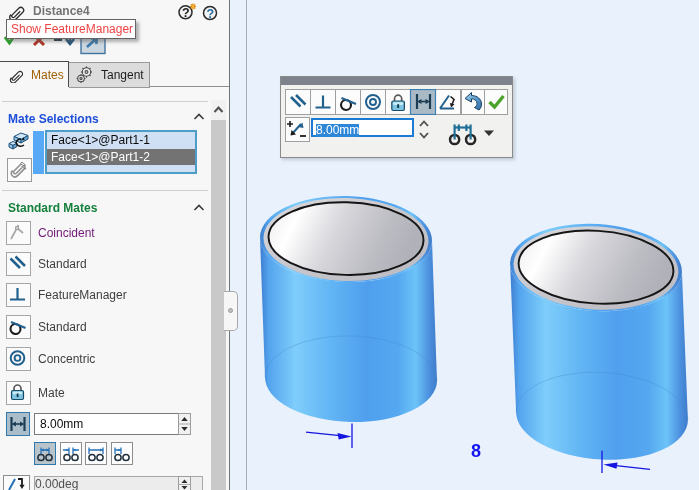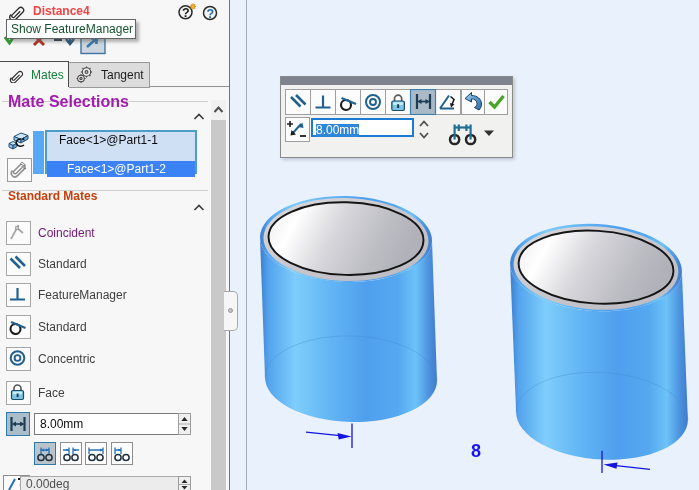--- a/index.html
+++ b/index.html
@@ -70,21 +70,21 @@
   <text x="471" y="457" font-size="18" font-weight="bold" font-family="Liberation Sans" fill="#1414f0">8</text>
 </svg>
 
 <div class="abs" style="left:246px;top:0;width:1px;height:490px;background:#a9aeb6"></div>
 
 <div class="abs" style="left:0;top:0;width:229px;height:490px;background:#f7f7f7;border-right:1px solid #70757c">
 
   <svg class="abs" style="left:7px;top:2px" width="18" height="18" viewBox="0 0 18 18">
     <path d="M4,12.5 c-1.6,1.6 -1.6,3.6 -0.2,5 c1.4,1.4 3.4,1.4 5,-0.2 l7,-7 c1.1,-1.1 1.1,-2.9 0,-4 c-1.1,-1.1 -2.9,-1.1 -4,0 l-6.6,6.6 c-0.6,0.6 -0.6,1.6 0,2.2 c0.6,0.6 1.6,0.6 2.2,0 l5.8,-5.8" fill="none" stroke="#2b2b2b" stroke-width="1.3"></path>
   </svg>
-  <div class="abs" style="left:33px;top:4px;font-size:12px;font-weight:bold;color:#ef4444">Distance4</div>
+  <div class="abs" style="left:33px;top:4px;font-size:12px;font-weight:bold;color:#737373">Distance4</div>
   <svg class="abs" style="left:177px;top:3px" width="20" height="18" viewBox="0 0 20 18">
     <circle cx="8.5" cy="9.3" r="6.5" fill="#f2f2f2" stroke="#2b2b2b" stroke-width="1.5"></circle>
     <text x="5" y="14" font-size="12.5" font-weight="bold" fill="#1a1a1a" font-family="Liberation Sans">?</text>
     <g stroke="#d98a00" stroke-width="1.3">
       <path d="M16,0.5 L16,6.5"></path>
         <path d="M13,3.5 L19,3.5"></path>
         <path d="M13.9,1.4 L18.1,5.6"></path>
         <path d="M13.9,5.6 L18.1,1.4"></path>
     </g>
     <circle cx="16" cy="3.5" r="1.3" fill="#f6b73c" stroke="none"></circle>
@@ -102,21 +102,21 @@
     <path d="M70,4 L70,12 M66,9 L70,14 L74,9" fill="none" stroke="#26567e" stroke-width="2.6"></path>
     <path d="M87,17 L97,8 M97,8 L91,8.5 M97,8 L96.2,14" fill="none" stroke="#3a7ab0" stroke-width="2.6"></path>
   </svg>
 
   <div class="abs" style="left:69px;top:86px;width:160px;height:1px;background:#8f8f8f"></div>
   <div class="abs" style="left:0;top:61px;width:68px;height:25px;background:#f7f7f7;border-top:1px solid #4a4a4a;border-right:1px solid #4a4a4a"></div>
   <div class="abs" style="left:69px;top:62px;width:80px;height:24px;background:#dcdcdc;border:1px solid #999;border-left:none"></div>
   <svg class="abs" style="left:8px;top:66px" width="16" height="17" viewBox="0 0 17 17">
     <path d="M3.6,11.8 c-1.5,1.5 -1.5,3.4 -0.2,4.7 c1.3,1.3 3.2,1.3 4.7,-0.2 l6.6,-6.6 c1,-1 1,-2.7 0,-3.7 c-1,-1 -2.7,-1 -3.7,0 l-6.2,6.2 c-0.55,0.55 -0.55,1.5 0,2.05 c0.55,0.55 1.5,0.55 2.05,0 l5.4,-5.4" fill="none" stroke="#2b2b2b" stroke-width="1.2"></path>
   </svg>
-  <div class="abs" style="left:31px;top:68px;font-size:12px;color:#15803d">Mates</div>
+  <div class="abs" style="left:31px;top:68px;font-size:12px;color:#a16207">Mates</div>
   <svg class="abs" style="left:75px;top:65px" width="20" height="20" viewBox="0 0 20 20">
     <g stroke="#4c4c4c" stroke-width="1.1" fill="#e8e8e8">
       <circle cx="11.5" cy="7" r="4.2"></circle>
       <circle cx="11.5" cy="7" r="1.4" fill="#dcdcdc"></circle>
       <g>
         <path d="M11.5,1.4 L11.5,3"></path>
           <path d="M11.5,11 L11.5,12.6"></path>
           <path d="M5.9,7 L7.5,7"></path>
           <path d="M15.5,7 L17.1,7"></path>
         <path d="M7.5,3 L8.6,4.1"></path>
@@ -131,21 +131,21 @@
           <path d="M6,16.8 L6,18"></path>
           <path d="M1.5,13.5 L2.7,13.5"></path>
           <path d="M9.3,13.5 L10.5,13.5"></path>
       </g>
     </g>
   </svg>
   <div class="abs" style="left:101px;top:68px;font-size:12px;color:#1c1c1c">Tangent</div>
 
   <div class="abs" style="left:2px;top:101px;width:206px;height:1px;background:#cfcfcf"></div>
 
-  <div class="abs" style="left:8px;top:93px;font-size:16px;font-weight:bold;color:#a21caf">Mate Selections</div>
+  <div class="abs" style="left:8px;top:112px;font-size:12px;font-weight:bold;color:#1d4ed8">Mate Selections</div>
   <svg class="abs" style="left:193px;top:112px" width="12" height="9" viewBox="0 0 12 9">
     <path d="M1.5,7 L6,2.5 L10.5,7" fill="none" stroke="#3b3b3b" stroke-width="1.6"></path>
   </svg>
 
   <svg class="abs" style="left:8px;top:131px" width="21" height="20" viewBox="0 0 21 20">
     <path d="M6,5.5 L13,2 L20,4.5 L13,8.5 Z" fill="#cfe6f6" stroke="#1d4f78" stroke-width="1"></path>
     <path d="M6,5.5 L6,9 L13,12 L13,8.5 Z" fill="#9cc8e8" stroke="#1d4f78" stroke-width="1"></path>
     <path d="M13,8.5 L13,12 L20,8 L20,4.5 Z" fill="#6fa8d0" stroke="#1d4f78" stroke-width="1"></path>
     <path d="M1,12.5 L5,10.5 L9,12 L5,14.5 Z" fill="#cfe6f6" stroke="#1d4f78" stroke-width="1"></path>
     <path d="M1,12.5 L1,16 L5,18 L5,14.5 Z" fill="#9cc8e8" stroke="#1d4f78" stroke-width="1"></path>
@@ -156,27 +156,27 @@
 
   <div class="abs" style="left:7px;top:158px;width:23px;height:22px;background:#fbfbfb;border:1px solid #9a9a9a"></div>
   <svg class="abs" style="left:9px;top:160px" width="19" height="18" viewBox="0 0 19 18">
     <path d="M3.5,10.5 c-1.7,1.7 -1.7,3.8 -0.2,5.3 c1.5,1.5 3.6,1.5 5.3,-0.2 l6.5,-6.5 c1.1,-1.1 1.1,-3 0,-4.1 c-1.1,-1.1 -3,-1.1 -4.1,0 l-6,6 c-0.6,0.6 -0.6,1.7 0,2.3 c0.6,0.6 1.7,0.6 2.3,0 l5.5,-5.5" fill="none" stroke="#8f8f8f" stroke-width="1.6"></path>
     <polygon points="13,2 16.5,5 14.5,5.6 17,9 12.5,6.8 14.6,5.8 11.5,3.5" fill="#f2f2f2" stroke="#6e6e6e" stroke-width="0.8"></polygon>
   </svg>
 
   <div class="abs" style="left:33px;top:131px;width:11px;height:43px;background:#57a9f8"></div>
 
   <div class="abs" style="left:45px;top:130px;width:152px;height:44px;background:#cfe0f5;border:2px solid #4e9dc8;box-sizing:border-box">
-    <div style="height:29px;font-size:12px;color:#0c0c0c;padding-left:12px;line-height:17px;white-space:nowrap">Face&lt;1&gt;@Part1-1</div>
-    <div style="height:16px;font-size:12px;color:#ffffff;background:#3b82f6;padding-left:20px;line-height:16px;white-space:nowrap">Face&lt;1&gt;@Part1-2</div>
+    <div style="height:17px;font-size:12px;color:#0c0c0c;padding-left:4px;line-height:17px;white-space:nowrap">Face&lt;1&gt;@Part1-1</div>
+    <div style="height:16px;font-size:12px;color:#ffffff;background:#737373;padding-left:4px;line-height:16px;white-space:nowrap">Face&lt;1&gt;@Part1-2</div>
   </div>
 
   <div class="abs" style="left:2px;top:190px;width:206px;height:1px;background:#cfcfcf"></div>
 
-  <div class="abs" style="left:8px;top:189px;font-size:12px;font-weight:bold;color:#c2410c">Standard Mates</div>
+  <div class="abs" style="left:8px;top:201px;font-size:12px;font-weight:bold;color:#15803d">Standard Mates</div>
   <svg class="abs" style="left:193px;top:203px" width="12" height="9" viewBox="0 0 12 9">
     <path d="M1.5,7 L6,2.5 L10.5,7" fill="none" stroke="#3b3b3b" stroke-width="1.6"></path>
   </svg>
 
   <div class="abs" style="left:6px;top:221px;width:23px;height:22px;background:#fbfbfb;border:1px solid #a6a6a6"></div>
   <svg class="abs" style="left:8px;top:223px" width="19" height="18" viewBox="0 0 19 18">
     <path d="M3,16 L9,5 M9,5 L15,10 M9,5 L10.5,2" fill="none" stroke="#a9a9a9" stroke-width="1.8"></path>
     <rect x="7.6" y="3.6" width="3" height="3" fill="#c9c9c9" stroke="#9a9a9a" stroke-width="0.8"></rect>
   </svg>
   <div class="abs lbl" style="left:38px;top:226px;color:#701a75">Coincident</div>
@@ -207,21 +207,21 @@
   </svg>
   <div class="abs lbl" style="left:38px;top:352px">Concentric</div>
 
   <div class="abs" style="left:6px;top:381px;width:23px;height:22px;background:#fbfbfb;border:1px solid #a6a6a6"></div>
   <svg class="abs" style="left:8px;top:382px" width="19" height="19" viewBox="0 0 19 19">
     <path d="M6,8.5 L6,6.5 a3.5,3.5 0 0 1 7,0 L13,8.5" fill="none" stroke="#5a5a5a" stroke-width="1.7"></path>
     <rect x="3.5" y="8.5" width="12" height="9" rx="1.5" fill="#7fc4e0" stroke="#174a66" stroke-width="1.2"></rect>
     <rect x="4.7" y="9.7" width="9.6" height="2.6" rx="1.2" fill="#c8ecf6" stroke="none"></rect>
     <rect x="8.7" y="11.5" width="1.8" height="3.6" fill="#123a50"></rect>
   </svg>
-  <div class="abs lbl" style="left:38px;top:386px">Face</div>
+  <div class="abs lbl" style="left:38px;top:386px">Mate</div>
 
   <div class="abs" style="left:6px;top:412px;width:24px;height:24px;background:#abbdc9;border:1px solid #2e79ae;box-sizing:border-box"></div>
   <svg class="abs" style="left:9px;top:415px" width="18" height="18" viewBox="0 0 18 18">
     <path d="M2.5,2 L2.5,16 M15.5,2 L15.5,16" fill="none" stroke="#1d3c55" stroke-width="2.2"></path>
     <path d="M4.5,9 L13.5,9" fill="none" stroke="#1d3c55" stroke-width="1.6"></path>
     <polygon points="2.5,9 7,6.6 7,11.4" fill="#1d3c55"></polygon>
     <polygon points="15.5,9 11,6.6 11,11.4" fill="#1d3c55"></polygon>
   </svg>
   <div class="abs" style="left:34px;top:413px;width:145px;height:22px;background:#ffffff;border:1px solid #7a7a7a;box-sizing:border-box;font-size:12px;color:#0c0c0c;line-height:20px;padding-left:5px">8.00mm</div>
   <div class="abs" style="left:178px;top:413px;width:13px;height:22px;background:#f0f0f0;border:1px solid #9c9c9c;box-sizing:border-box">
@@ -263,21 +263,21 @@
     <path d="M2,10 L2,3.5 M8,10 L8,3.5 M2,6 L8,6" fill="none" stroke="#2471b8" stroke-width="1.3"></path>
     <polygon points="8,6 5.4,4.7 5.4,7.3" fill="#2471b8"></polygon>
   </svg>
 
   <div class="abs" style="left:3px;top:475px;width:25px;height:15px;background:#fbfbfb;border:1px solid #8d8d8d;border-bottom:none"></div>
   <svg class="abs" style="left:6px;top:478px" width="19" height="12" viewBox="0 0 19 12">
     <path d="M3,12 L9,1" fill="none" stroke="#2471b8" stroke-width="2"></path>
     <path d="M12,1 L16,1 L16,7" fill="none" stroke="#1c1c1c" stroke-width="1.8"></path>
     <polygon points="16,11 13.4,6.8 18.6,6.8" fill="#1c1c1c"></polygon>
   </svg>
-  <div class="abs" style="left:20px;top:476px;width:169px;height:14px;background:#ececec;border:1px solid #a8a8a8;border-bottom:none;box-sizing:border-box;font-size:12px;color:#4f4f4f;line-height:15px;padding-left:5px">0.00deg</div>
+  <div class="abs" style="left:34px;top:476px;width:169px;height:14px;background:#ececec;border:1px solid #a8a8a8;border-bottom:none;box-sizing:border-box;font-size:12px;color:#4f4f4f;line-height:15px;">0.00deg</div>
   <div class="abs" style="left:178px;top:476px;width:13px;height:14px;background:#f0f0f0;border:1px solid #9c9c9c;border-bottom:none;box-sizing:border-box">
     <svg width="11" height="13" viewBox="0 0 11 13">
       <rect x="0" y="6.1" width="11" height="0.8" fill="#9c9c9c"></rect>
       <polygon points="5.5,1.5 2.5,5 8.5,5" fill="#2b2b2b"></polygon>
       <polygon points="5.5,11.5 2.5,8 8.5,8" fill="#2b2b2b"></polygon>
     </svg>
   </div>
 
   <div class="abs" style="left:211px;top:100px;width:15px;height:20px;background:#f1f1f1"></div>
   <svg class="abs" style="left:213px;top:105px" width="11" height="10" viewBox="0 0 11 10">
@@ -385,13 +385,13 @@
     <path d="M22.6,17.5 L22.6,2.5"></path>
     <path d="M6.6,5.5 L22.6,5.5"></path>
     <path d="M10.8,2.5 L10.8,9"></path>
     <path d="M18.4,2.5 L18.4,9"></path>
   </g>
 </svg>
 <svg class="abs" style="left:483px;top:129px" width="12" height="8" viewBox="0 0 12 8">
   <polygon points="1,1.5 11,1.5 6,7" fill="#333333"></polygon>
 </svg>
 
-<div class="abs" style="left:6px;top:19px;width:130px;height:20px;background:#ffffff;border:1px solid #646464;box-sizing:border-box;box-shadow:3px 3px 3px rgba(90,90,90,0.45);font-size:12px;color:#14532d;line-height:18px;padding-left:4px;white-space:nowrap">Show FeatureManager</div>
+<div class="abs" style="left:6px;top:19px;width:130px;height:20px;background:#ffffff;border:1px solid #646464;box-sizing:border-box;box-shadow:3px 3px 3px rgba(90,90,90,0.45);font-size:12px;color:#ef4444;line-height:18px;padding-left:4px;white-space:nowrap">Show FeatureManager</div>
 
 </body></html>

